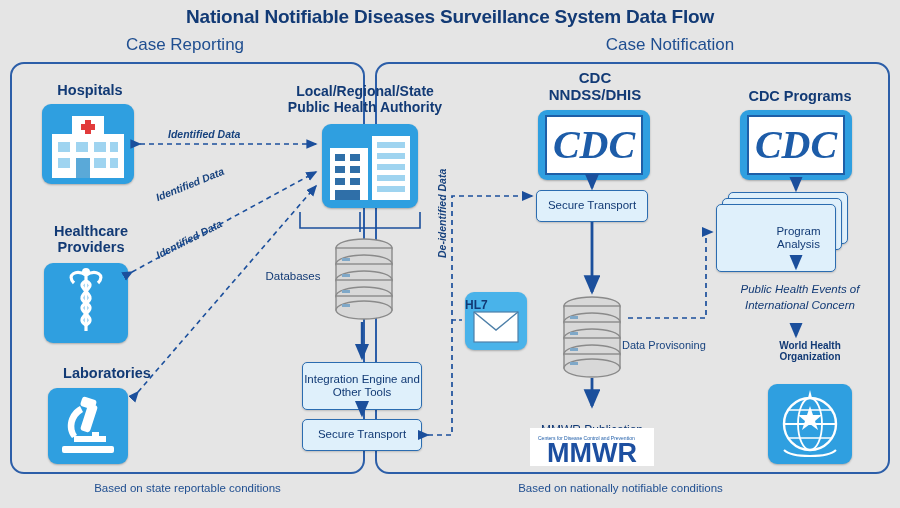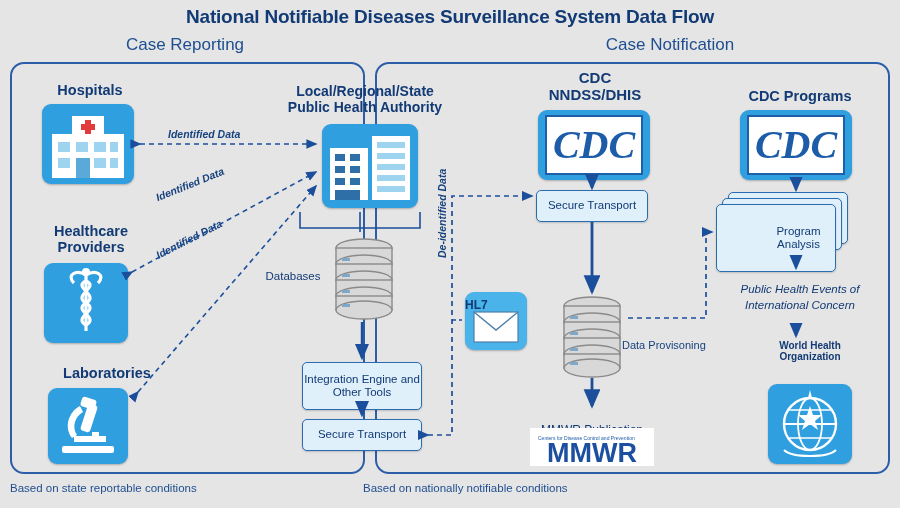--- a/index.html
+++ b/index.html
@@ -39,21 +39,21 @@
   .panel {
     position: absolute;
     border: 2px solid #2c5ea8;
     border-radius: 14px;
     box-sizing: border-box;
   }
   .panel-foot {
     position: absolute;
     font-size: 11.5px;
     color: #1f4e90;
-    text-align: left;
+    text-align: center;
   }
   .node-label {
     position: absolute;
     text-align: center;
     color: #123a75;
     font-weight: bold;
     font-size: 14.5px;
     line-height: 1.12;
   }
   .edge-label {

